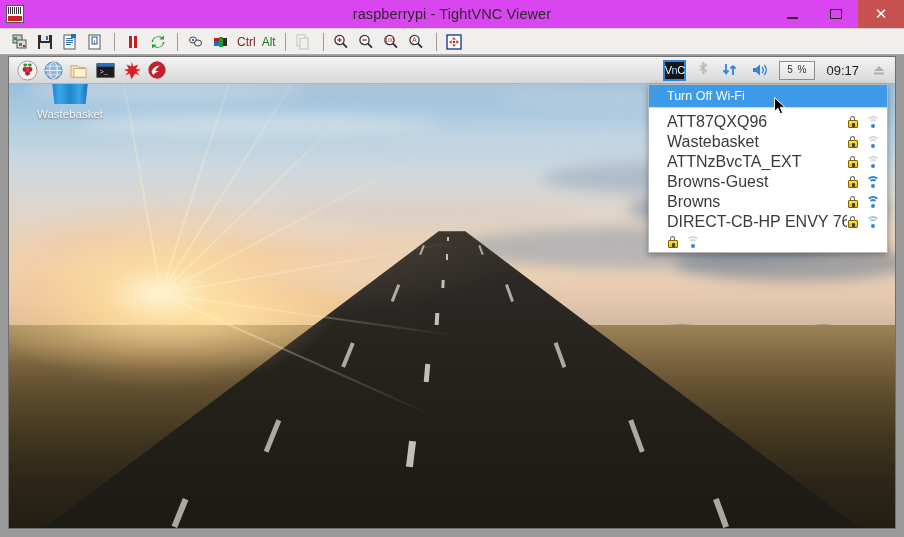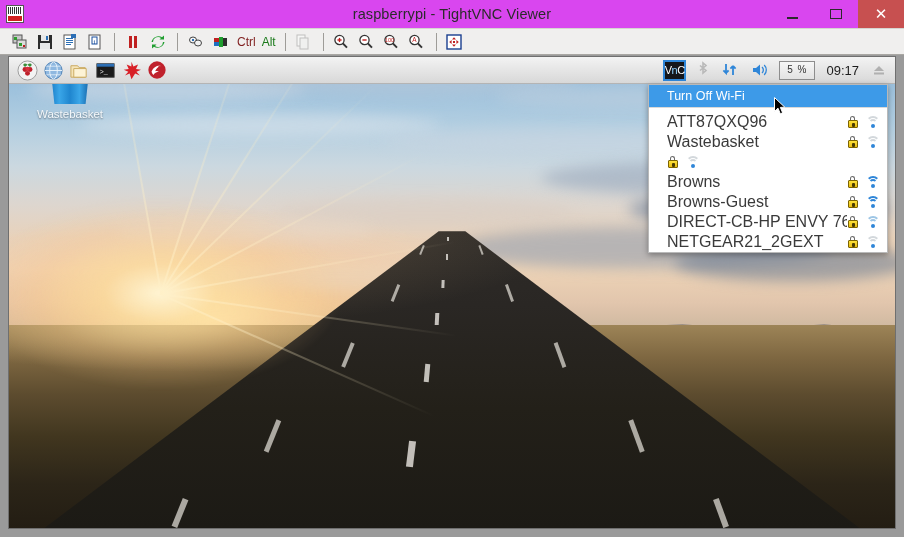--- a/index.html
+++ b/index.html
@@ -598,26 +598,42 @@
             </span>
           <span class="wifi-icon sig-weak">
               <i class="a3"></i>
               <i class="a2"></i>
               <i class="dot"></i>
             </span>
         </span>
       </div>
 
       <div class="net-row">
+        <span class="net-name">ATTNzBvcTA_EXT</span>
         <span class="net-icons">
           <span class="lock-icon">
               <i class="shackle"></i>
               <i class="body"></i>
             </span>
           <span class="wifi-icon sig-weak">
+              <i class="a3"></i>
+              <i class="a2"></i>
+              <i class="dot"></i>
+            </span>
+        </span>
+      </div>
+
+      <div class="net-row">
+        <span class="net-name">Browns-Guest</span>
+        <span class="net-icons">
+          <span class="lock-icon">
+              <i class="shackle"></i>
+              <i class="body"></i>
+            </span>
+          <span class="wifi-icon sig-strong">
               <i class="a3"></i>
               <i class="a2"></i>
               <i class="dot"></i>
             </span>
         </span>
       </div>
 
       <div class="net-row">
         <span class="net-name">Browns</span>
         <span class="net-icons">
@@ -627,51 +643,35 @@
             </span>
           <span class="wifi-icon sig-strong">
               <i class="a3"></i>
               <i class="a2"></i>
               <i class="dot"></i>
             </span>
         </span>
       </div>
 
       <div class="net-row">
-        <span class="net-name">Browns-Guest</span>
-        <span class="net-icons">
-          <span class="lock-icon">
-              <i class="shackle"></i>
-              <i class="body"></i>
-            </span>
-          <span class="wifi-icon sig-strong">
-              <i class="a3"></i>
-              <i class="a2"></i>
-              <i class="dot"></i>
-            </span>
-        </span>
-      </div>
-
-      <div class="net-row">
         <span class="net-name">DIRECT-CB-HP ENVY 7640 series</span>
         <span class="net-icons">
           <span class="lock-icon">
               <i class="shackle"></i>
               <i class="body"></i>
             </span>
           <span class="wifi-icon sig-medium">
               <i class="a3"></i>
               <i class="a2"></i>
               <i class="dot"></i>
             </span>
         </span>
       </div>
 
       <div class="net-row">
-        <span class="net-name">NETGEAR21_2GEXT</span>
         <span class="net-icons">
           <span class="lock-icon">
               <i class="shackle"></i>
               <i class="body"></i>
             </span>
           <span class="wifi-icon sig-weak">
               <i class="a3"></i>
               <i class="a2"></i>
               <i class="dot"></i>
             </span>

